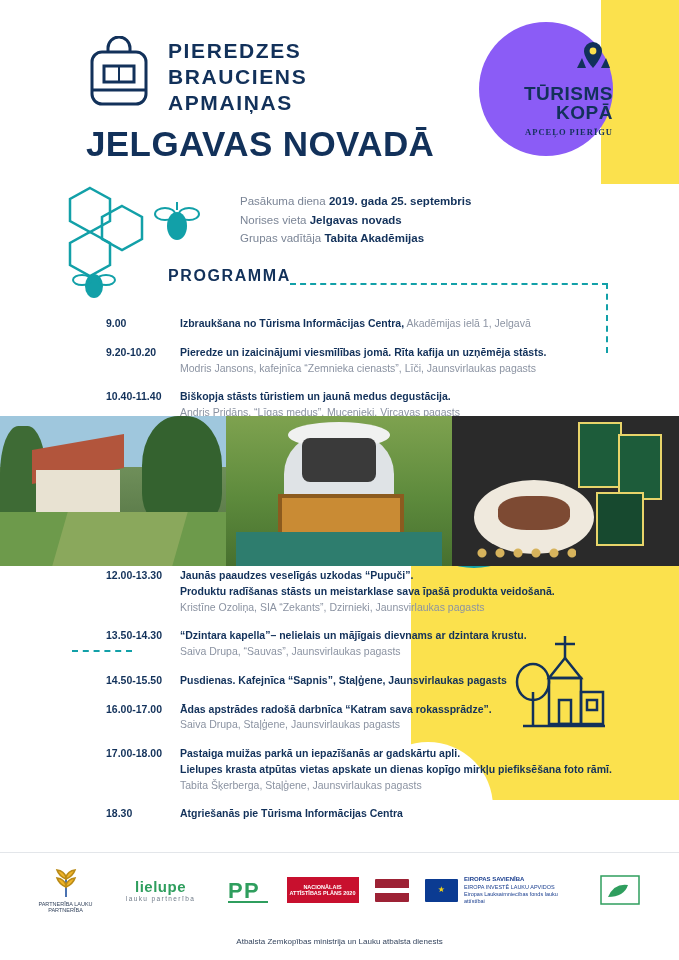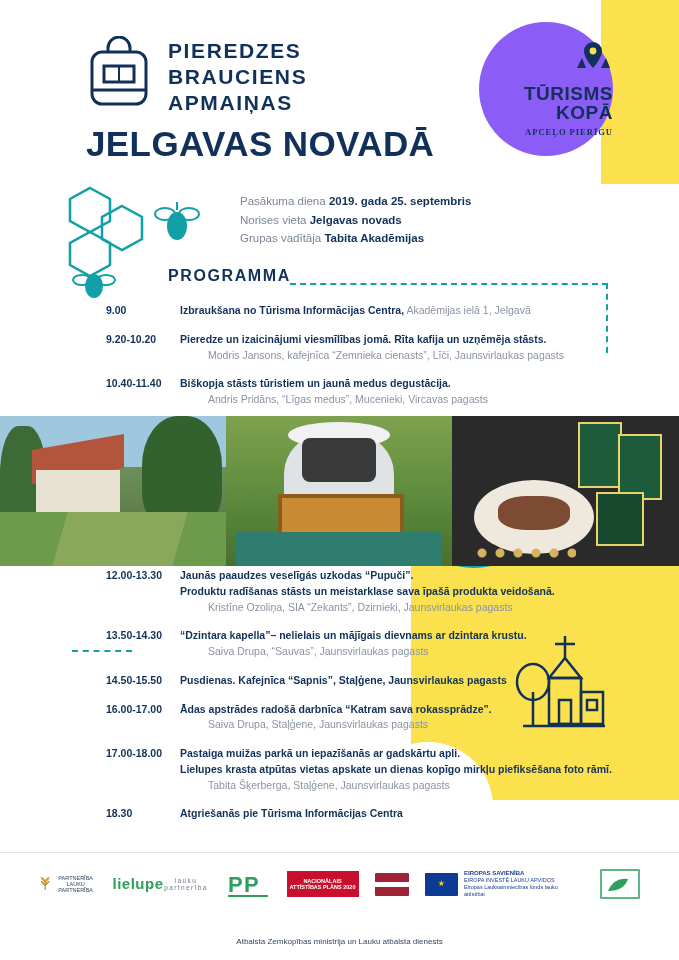--- a/index.html
+++ b/index.html
@@ -154,21 +154,21 @@
     width: 60px; height: 1px;
     border-top: 2px dashed #12a0a8;
   }
 
   
   .schedule {
     position: absolute;
     left: 106px;
     width: 520px;
   }
-  #schedule-a { top: 303px; }
+  #schedule-a { top: 316px; }
   #schedule-b { top: 568px; }
   .row {
     display: flex;
     margin-bottom: 13px;
   }
   .row .time {
     width: 74px;
     flex: 0 0 74px;
     font-size: 10.5px;
     font-weight: bold;
@@ -179,21 +179,20 @@
     flex: 1 1 auto;
     font-size: 10.5px;
     line-height: 1.5;
   }
   .desc .strong {
     font-weight: bold;
     color: #12315a;
   }
   .desc .muted {
     color: #8b93a2;
-    margin-left: 28px;
   }
   .desc .muted-inline {
     color: #8b93a2;
     font-weight: normal;
   }
 
   
   #photo-strip {
     position: absolute;
     left: 0; top: 416px;
@@ -252,20 +251,21 @@
     position: absolute;
     left: 0; top: 14px;
     width: 679px;
     display: flex;
     align-items: center;
     justify-content: center;
     gap: 16px;
   }
   .logo-box {
     display: flex;
+    flex-direction: column;
     align-items: center;
     justify-content: center;
     font-size: 5.5px;
     color: #35455e;
     text-align: center;
     line-height: 1.15;
   }
   #logo-zemkopibas { width: 62px; }
   #logo-lielupe { width: 96px; }
   #logo-pp { width: 46px; }

